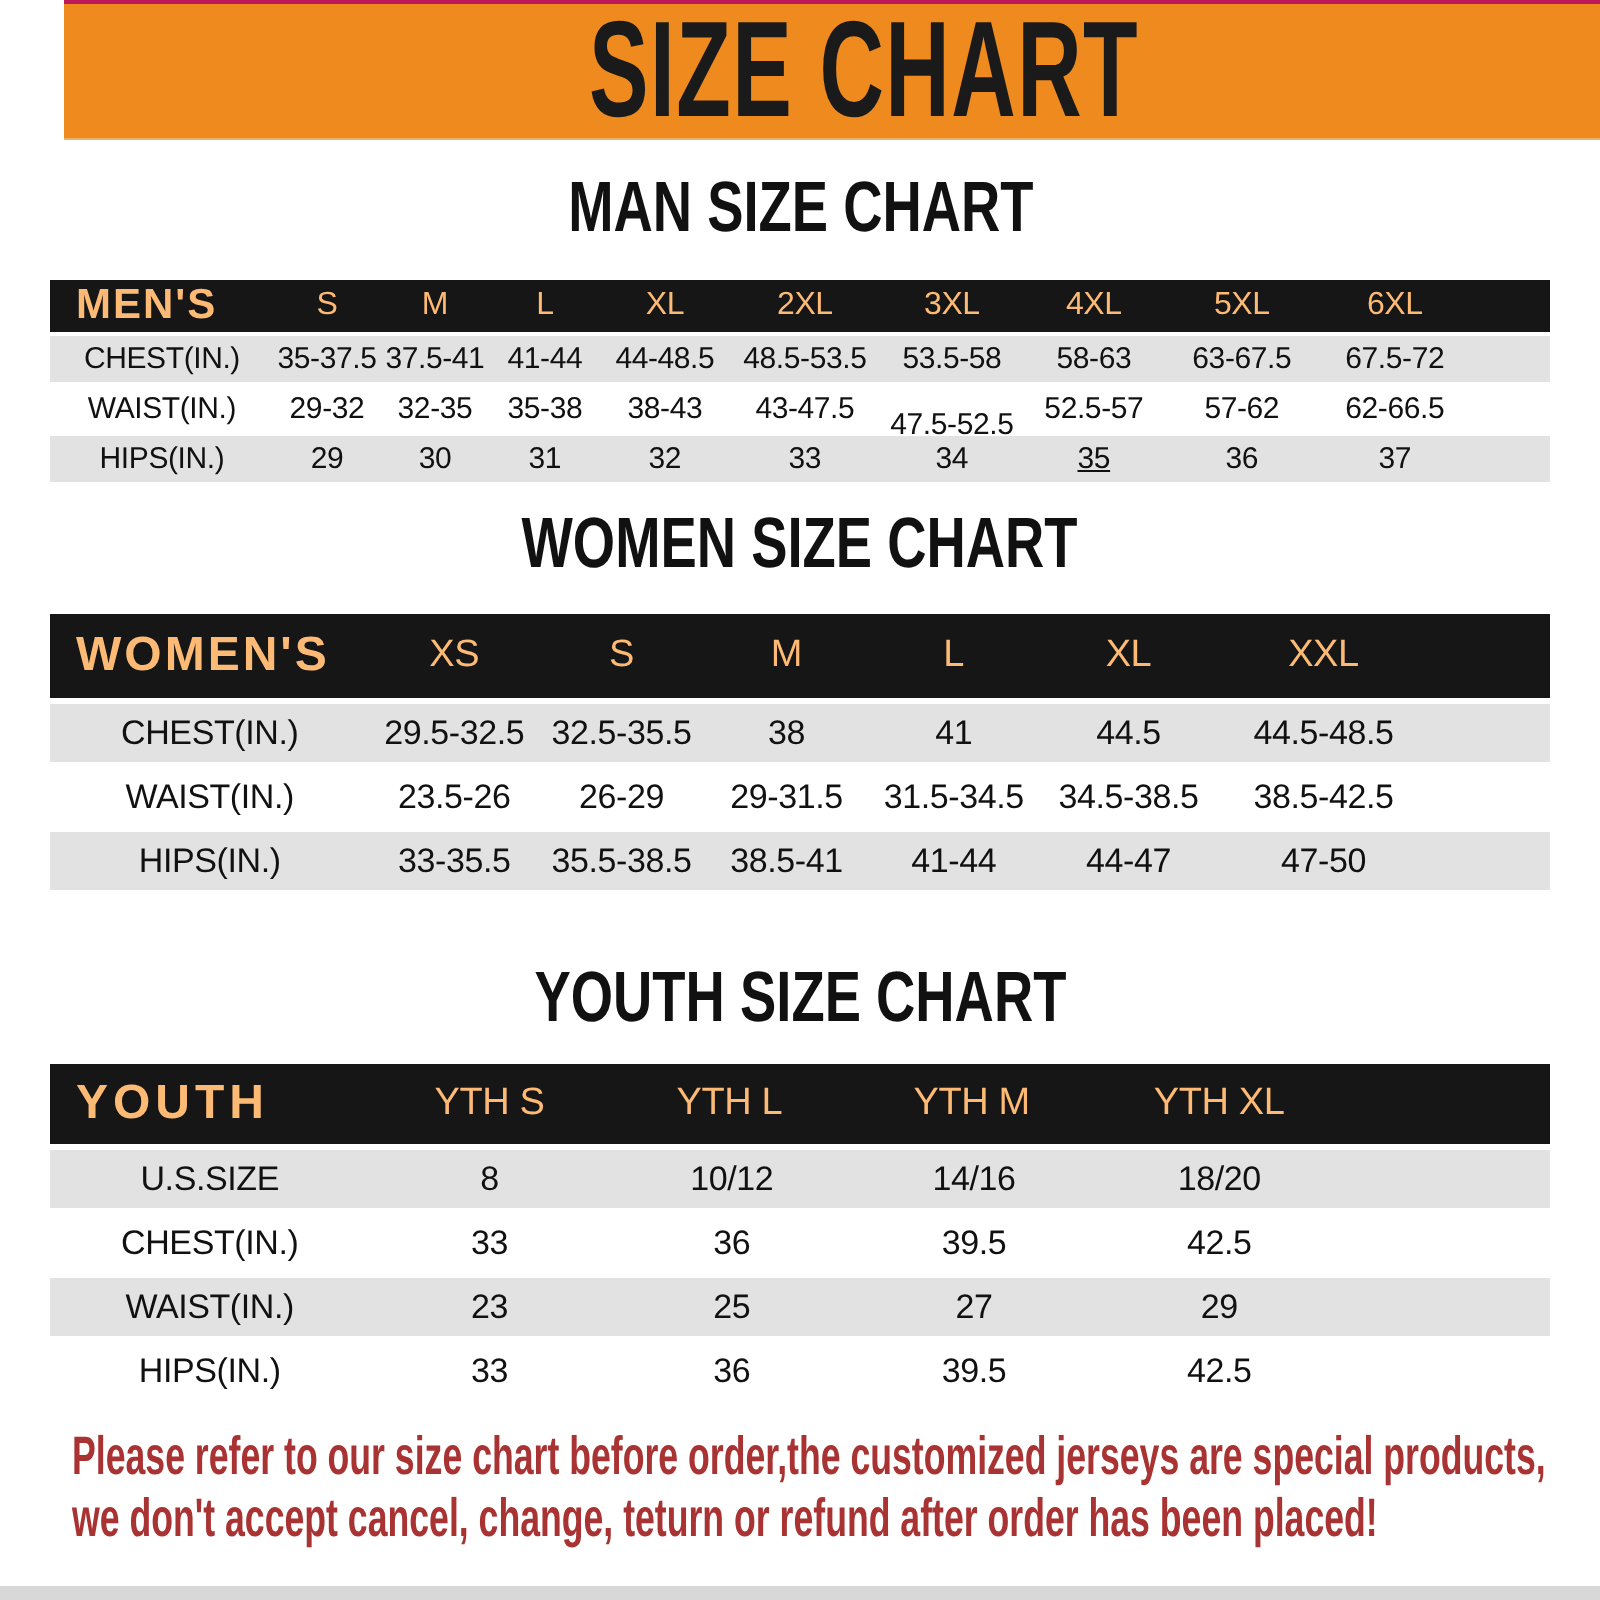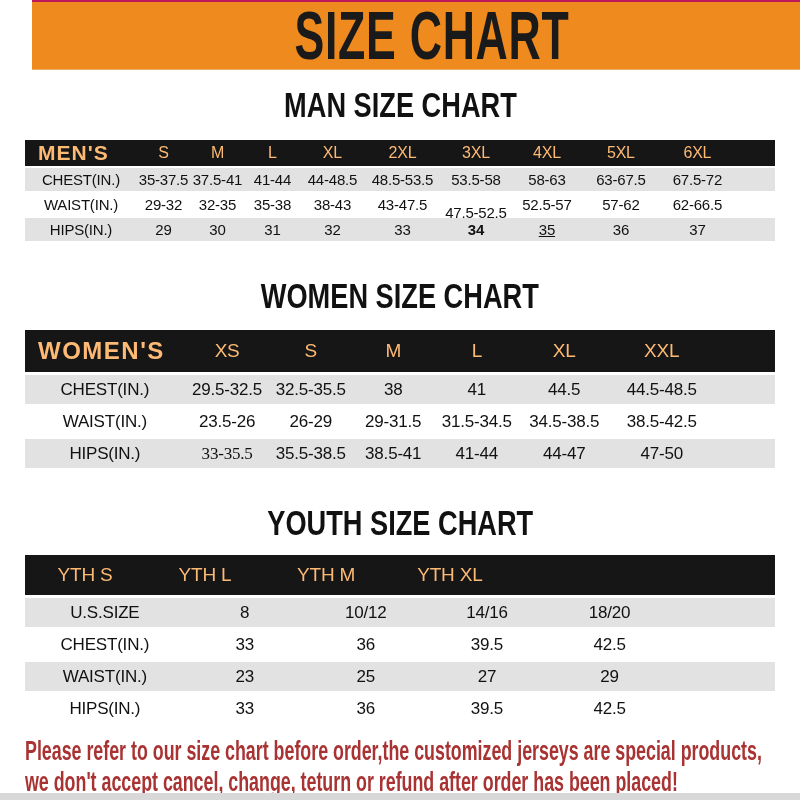--- a/index.html
+++ b/index.html
@@ -20,21 +20,21 @@
     border-top:2px solid #be185d;border-bottom:1px solid #e9b169;
     display:flex;align-items:center;justify-content:center;margin-left:32px;}
   .banner-title{display:inline-block;font-size:62px;font-weight:bold;
     color:#1a1a1a;transform:scale(0.72,1.1);letter-spacing:1px;white-space:nowrap;}
 
   
   .sec-title-wrap{text-align:center;line-height:36px;height:36px;}
   .sec-title{display:inline-block;font-size:34px;font-weight:bold;color:#111;
     transform:scale(0.8,1.05);letter-spacing:0px;white-space:nowrap;}
   .mt-title-1{margin-top:16px;}
-  .mt-title-2{margin-top:36px;}
+  .mt-title-2{margin-top:13px;}
   .mt-title-3{margin-top:36px;}
 
   
   .size-table{width:750px;margin-left:25px;}
   .mt-table-1{margin-top:18px;}
   .mt-table-2{margin-top:17px;}
   .mt-table-3{margin-top:15px;}
   .tbar{background:var(--bar);color:#fdba74;display:flex;align-items:center;}
   .trow{display:flex;align-items:center;}
   .trow.gray{background:var(--gray);}
@@ -51,21 +51,21 @@
   .t-women .tbar .corner{font-size:24px;}
   .t-women .trow{height:29px;margin-top:3px;font-size:17px;}
   .t-women .trow:first-of-type{margin-top:4px;}
 
   .t-youth .tbar{height:40px;font-size:19px;}
   .t-youth .tbar .corner{font-size:24px;letter-spacing:2.5px;}
   .t-youth .trow{height:29px;margin-top:3px;font-size:17px;}
   .t-youth .trow:first-of-type{margin-top:4px;}
 
   
-  .notice{margin-top:13px;margin-left:25px;}
+  .notice{margin-top:13px;margin-left:36px;}
   .notice-line{display:block;font-size:27px;line-height:31px;font-weight:bold;
     color:var(--notice);transform:scaleX(0.66);transform-origin:0 50%;white-space:nowrap;}
 
   .bottom-strip{position:absolute;left:0;bottom:0;width:100%;height:7px;background:var(--strip);}
 </style>
 </head>
 <body>
 
 <div class="page">
 
@@ -116,21 +116,21 @@
         <div class="tcell " style="width: 10%;">62-66.5</div>
         <div class="tcell " style="width: 5.34%;"></div>
       </div>
       <div class="trow gray">
         <div class="tcell " style="width: 14.93%;">HIPS(IN.)</div>
         <div class="tcell " style="width: 7.07%;">29</div>
         <div class="tcell " style="width: 7.33%;">30</div>
         <div class="tcell " style="width: 7.33%;">31</div>
         <div class="tcell " style="width: 8.67%;">32</div>
         <div class="tcell " style="width: 10%;">33</div>
-        <div class="tcell " style="width: 9.6%; font-weight: bold;">34</div>
+        <div class="tcell " style="width: 9.6%;">34</div>
         <div class="tcell " style="width: 9.33%; text-decoration: underline;">35</div>
         <div class="tcell " style="width: 10.4%;">36</div>
         <div class="tcell " style="width: 10%;">37</div>
         <div class="tcell " style="width: 5.34%;"></div>
       </div>
     </div>
 
   <div class="sec-title-wrap mt-title-2">
     <span class="sec-title">WOMEN SIZE CHART</span>
   </div>
@@ -160,35 +160,36 @@
         <div class="tcell " style="width: 11.3%;">23.5-26</div>
         <div class="tcell " style="width: 11%;">26-29</div>
         <div class="tcell " style="width: 11%;">29-31.5</div>
         <div class="tcell " style="width: 11.3%;">31.5-34.5</div>
         <div class="tcell " style="width: 12%;">34.5-38.5</div>
         <div class="tcell " style="width: 14%;">38.5-42.5</div>
         <div class="tcell " style="width: 8.1%;"></div>
       </div>
       <div class="trow gray">
         <div class="tcell " style="width: 21.3%;">HIPS(IN.)</div>
-        <div class="tcell " style="width: 11.3%; font-family: Liberation Serif, serif;">33-35.5</div>
+        <div class="tcell " style="width: 11.3%;">33-35.5</div>
         <div class="tcell " style="width: 11%;">35.5-38.5</div>
         <div class="tcell " style="width: 11%;">38.5-41</div>
         <div class="tcell " style="width: 11.3%;">41-44</div>
         <div class="tcell " style="width: 12%;">44-47</div>
         <div class="tcell " style="width: 14%;">47-50</div>
         <div class="tcell " style="width: 8.1%;"></div>
       </div>
     </div>
 
   <div class="sec-title-wrap mt-title-3">
     <span class="sec-title">YOUTH SIZE CHART</span>
   </div>
   <div class="size-table t-youth mt-table-3">
       <div class="tbar">
+        <div class="tcell corner" style="width: 21.3%;">YOUTH</div>
         <div class="tcell " style="width: 16%;">YTH S</div>
         <div class="tcell " style="width: 16%;">YTH L</div>
         <div class="tcell " style="width: 16.3%;">YTH M</div>
         <div class="tcell " style="width: 16.7%;">YTH XL</div>
         <div class="tcell " style="width: 13.7%;"></div>
       </div>
       <div class="trow gray">
         <div class="tcell " style="width: 21.3%;">U.S.SIZE</div>
         <div class="tcell " style="width: 16%;">8</div>
         <div class="tcell " style="width: 16.3%;">10/12</div>

